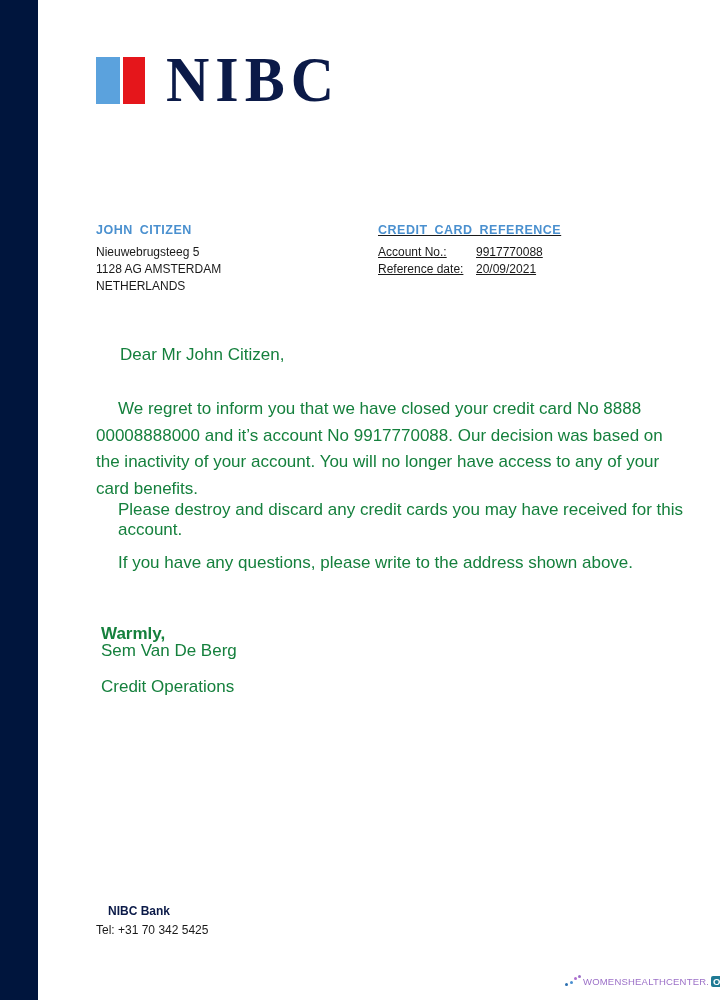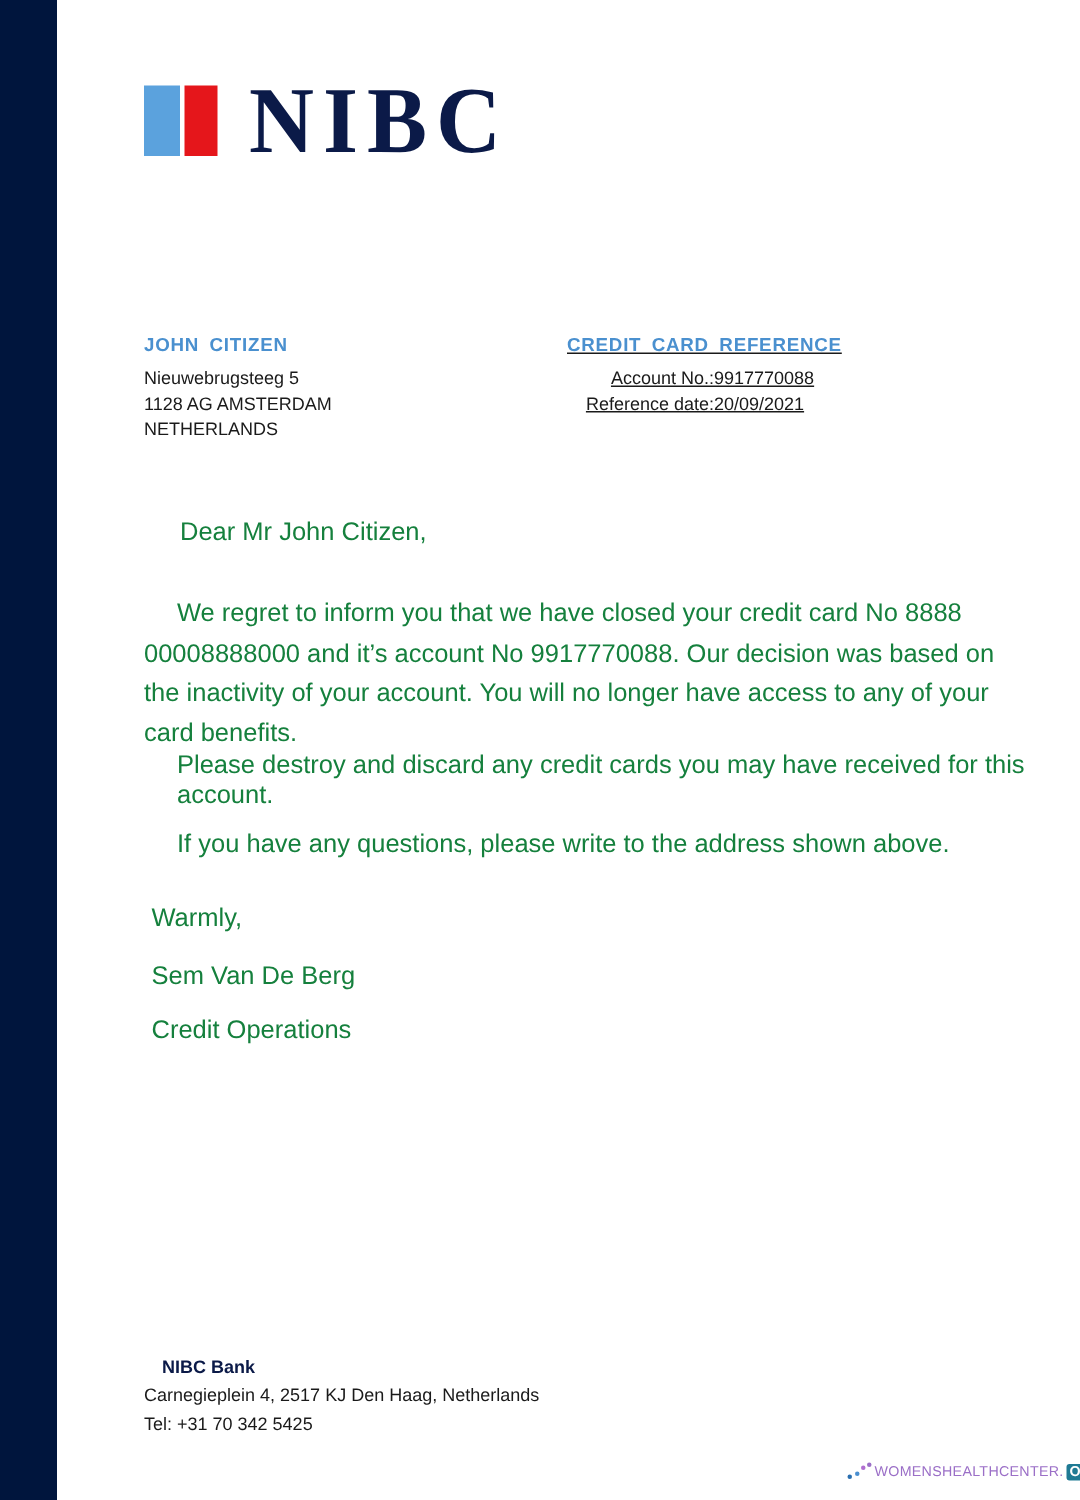--- a/index.html
+++ b/index.html
@@ -16,27 +16,27 @@
       font-family: "Liberation Serif", serif; font-size: 60px; font-weight: bold;
       color: #0b1a48; letter-spacing: 6px; line-height: 50px; margin-left: 14px; transform: scaleY(1.05);
     }
     .heading { font-size: 12.5px; font-weight: bold; color: #4a90cf; letter-spacing: 0.5px; word-spacing: 3px; margin-top: 45px; }
     .block-text { font-size: 12px; line-height: 17px; color: #1a1a1a; }
     .recipient { position: absolute; left: 96px; top: 178px; }
     .recipient .heading { margin-bottom: 7px; }
     .reference { position: absolute; left: 378px; top: 178px; text-decoration: underline; }
     .reference .heading { margin-bottom: 7px; }
     .ref-row { display: flex; font-size: 12px; line-height: 17px; }
-    .ref-label { width: 98px; text-align: right; }
+    .ref-label { width: 98px; }
     .body-text { position: absolute; left: 96px; font-size: 17px; color: #15803d; }
     .salutation { top: 345px; left: 120px; }
     .para1 { top: 396px; width: 570px; line-height: 26.5px; text-indent: 22px; }
     .para2 { top: 500px; left: 118px; }
     .para3 { top: 553px; left: 118px; text-align: center; }
-    .closing { top: 602px; left: 101px; }
+    .closing { top: 624px; left: 101px; font-weight: bold; }
     .signer { top: 641px; left: 101px; }
     .dept { top: 677px; left: 101px; }
     .footer { position: absolute; left: 96px; top: 902px; font-size: 12px; line-height: 19px; color: #1a1a1a; }
     .footer .bank { font-weight: bold; color: #0b1a48; margin-left: 12px; }
     .watermark { position: absolute; left: 565px; top: 975px; display: flex; align-items: center; font-size: 9.5px; }
     .wm-dots { position: relative; width: 16px; height: 12px; margin-right: 2px; }
     .wm-dots span { position: absolute; width: 3px; height: 3px; border-radius: 50%; }
     .wm-text { color: #9b6fc7; letter-spacing: 0.2px; }
     .wm-org { background: #1f7a94; color: #ffffff; font-weight: bold; padding: 0 2px; margin-left: 2px; border-radius: 2px; }
   </style>
@@ -75,21 +75,20 @@
 <div class="body-text salutation">Dear Mr John Citizen,</div>
 <div class="body-text para1">We regret to inform you that we have closed your credit card No 8888 00008888000 and it’s account No 9917770088. Our decision was based on the inactivity of your account. You will no longer have access to any of your card benefits.</div>
 <div class="body-text para2">Please destroy and discard any credit cards you may have received for this account.</div>
 <div class="body-text para3">If you have any questions, please write to the address shown above.</div>
 <div class="body-text closing">Warmly,</div>
 <div class="body-text signer">Sem Van De Berg</div>
 <div class="body-text dept">Credit Operations</div>
 
 <div class="footer">
   <div class="bank">NIBC Bank</div>
-  <div>Carnegieplein 4, 2517 KJ Den Haag, Netherlands</div>
   <div>Tel: +31 70 342 5425</div>
 </div>
 
 <div class="watermark">
   <div class="wm-dots">
     <span style="left:0;top:8px;background:#2a6fb0;"></span>
     <span style="left:5px;top:6px;background:#4a8fd0;"></span>
     <span style="left:9px;top:2px;background:#b06fd0;"></span>
     <span style="left:13px;top:0;background:#9b6fc7;"></span>
   </div>

